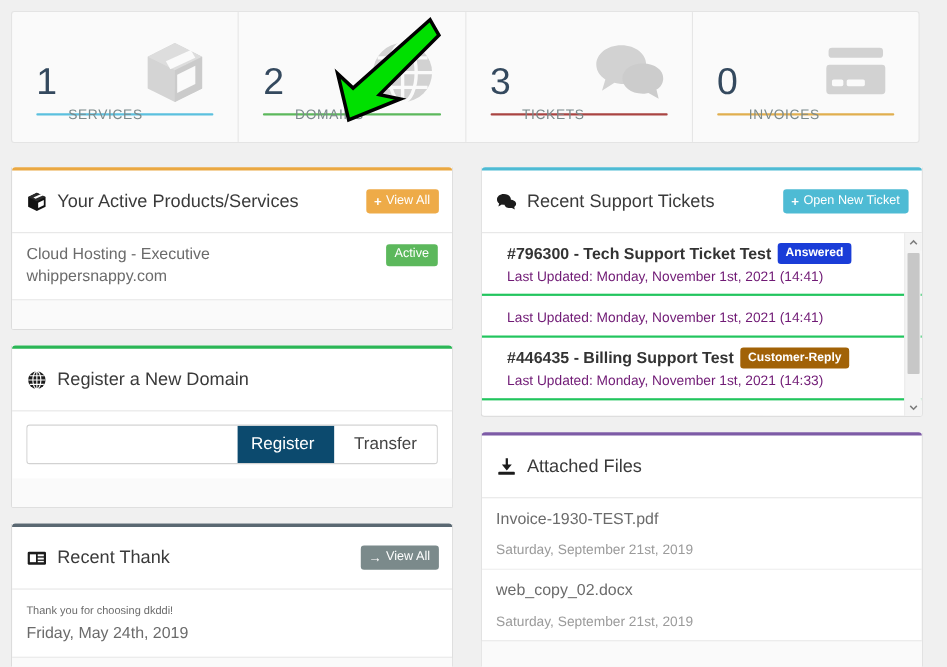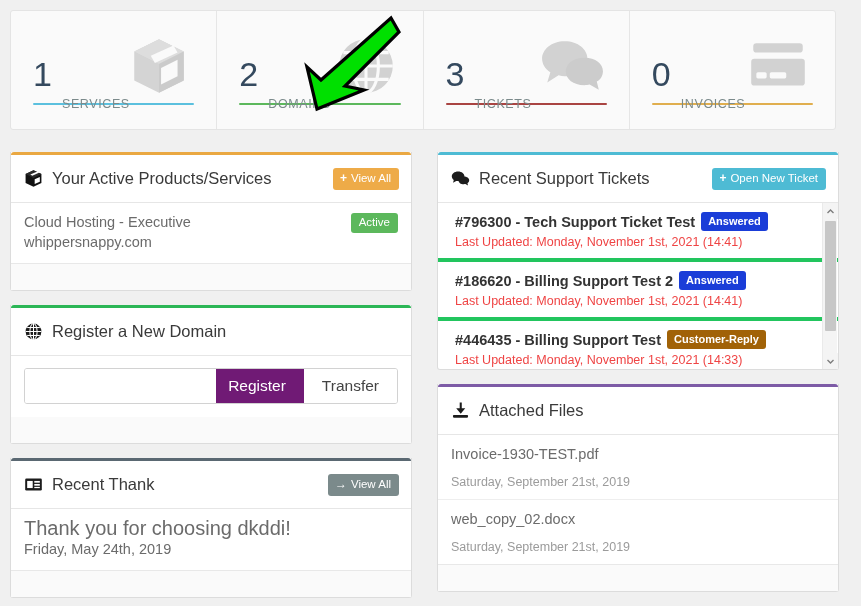--- a/index.html
+++ b/index.html
@@ -69,21 +69,21 @@
   .panel {
     background: #ffffff;
     border: 1px solid #dcdcdc;
     border-top: none;
     border-radius: 0 0 3px 3px;
     margin-bottom: 14px;
     position: relative;
   }
   .panel-accent { height: 3px; border-radius: 3px 3px 0 0; }
   .panel-head {
-    height: 48px;
+    height: 57px;
     display: flex;
     align-items: center;
     padding: 0 12px 0 13px;
     border-bottom: 1px solid #e6e6e6;
   }
   .panel-title {
     font-size: 16.5px;
     color: #3a3a3a;
     font-weight: 400;
     white-space: nowrap;
@@ -159,57 +159,57 @@
     min-width: 0;
   }
   .sbtn {
     border: none;
     padding: 0 18px;
     font-size: 15.5px;
     cursor: pointer;
     font-family: "Liberation Sans", sans-serif;
     line-height: 34px;
   }
-  .sbtn-register { background: #701a75; color: #fff; padding-left: 12px; }
+  .sbtn-register { background: #0c4a6e; color: #fff; padding-left: 12px; }
   .sbtn-transfer { background: #fff; color: #444; }
 
-  .news-title { font-size: 20px; color: #6b6b6b; line-height: 21px; }
+  .news-title { font-size: 10px; color: #6b6b6b; line-height: 21px; }
   .news-date  { font-size: 14.5px; color: #6b6b6b; line-height: 21px; }
 
   
   .scroll-wrap { position: relative; }
   .ticket-list {
     height: 166px;
     overflow: hidden;
     position: relative;
   }
   .ticket-row {
-    padding: 9px 30px 9px 17px;
-    border-bottom: 4px solid #22c55e;
+    padding: 9px 30px 9px 23px;
+    border-bottom: 2px solid #22c55e;
   }
   .t-line1 { white-space: nowrap; }
   .t-subj {
     font-size: 14.5px;
     color: #333;
     font-weight: bold;
   }
   .t-status {
     display: inline-block;
     color: #fff;
     font-size: 11px;
     font-weight: bold;
     border-radius: 3px;
     padding: 3px 7px 4px 7px;
     margin-left: 6px;
     vertical-align: 2px;
     line-height: 12px;
   }
   .t-meta {
     font-size: 12.5px;
-    color: #ef4444;
+    color: #701a75;
     margin-top: 4px;
   }
 
   .scrollbar {
     position: absolute;
     right: 1px; top: 0;
     width: 15px; height: 166px;
     background: #f4f4f4;
     border-left: 1px solid #eaeaea;
   }
@@ -423,23 +423,20 @@
         <div class="ticket-list">
 
           <div class="ticket-row">
             <div class="t-line1">
               <span class="t-subj">#796300 - Tech Support Ticket Test</span><span class="t-status" style="background:#1a3dd8">Answered</span>
             </div>
             <div class="t-meta">Last Updated: Monday, November 1st, 2021 (14:41)</div>
           </div>
 
           <div class="ticket-row">
-            <div class="t-line1">
-              <span class="t-subj">#186620 - Billing Support Test 2</span><span class="t-status" style="background:#1a3dd8">Answered</span>
-            </div>
             <div class="t-meta">Last Updated: Monday, November 1st, 2021 (14:41)</div>
           </div>
 
           <div class="ticket-row">
             <div class="t-line1">
               <span class="t-subj">#446435 - Billing Support Test</span><span class="t-status" style="background:#a16207">Customer-Reply</span>
             </div>
             <div class="t-meta">Last Updated: Monday, November 1st, 2021 (14:33)</div>
           </div>
 

